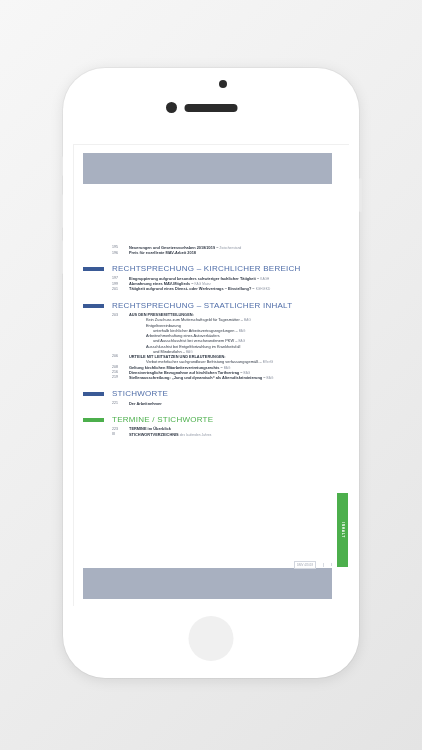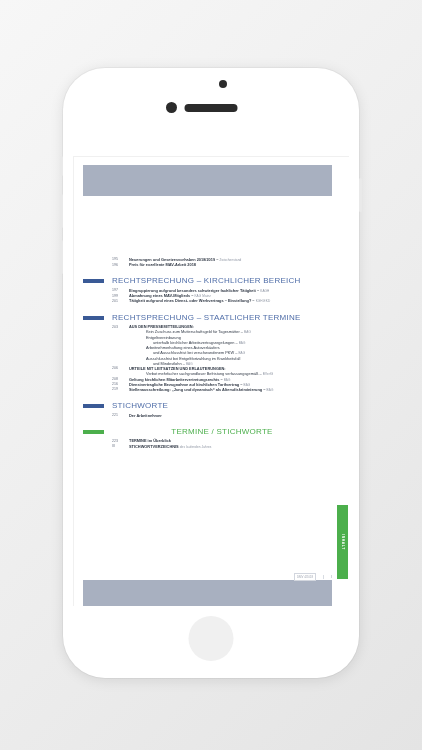--- a/index.html
+++ b/index.html
@@ -80,21 +80,21 @@
     left: 10px;
     top: 72px;
     width: 276px;
     height: 466px;
     background: #ffffff;
     overflow: hidden;
   }
   #page {
     position: absolute;
     left: 0;
-    top: 16px;
+    top: 4px;
     width: 280px;
     height: 466px;
     background: #ffffff;
     border: 1px solid #f0f0f0;
     box-sizing: border-box;
   }
   .band {
     position: absolute;
     left: 9px;
     width: 249px;
@@ -176,21 +176,21 @@
     height: 4px;
   }
   .section h2 {
     margin: 0;
     font-size: 8px;
     font-weight: normal;
     letter-spacing: 0.25px;
   }
   .section.blue  h2 { color: #4f6da8; }
   .section.blue  .marker { background: #3a5a96; }
-  .section.green h2 { color: #4caf4c; text-align: center; }
+  .section.green h2 { color: #4caf4c; }
   .section.green .marker { background: #4caf4c; }
 
   #footer {
     position: absolute;
     left: 0;
     bottom: 40px;
     width: 276px;
     padding: 0 18px;
     box-sizing: border-box;
     display: flex;
@@ -255,21 +255,21 @@
           <div class="toc-entry">
             <span class="pg">199</span>
             <span class="txt">Abmahnung eines MAV-Mitglieds – <span class="suffix">KAG Mainz</span></span>
           </div>
           <div class="toc-entry">
             <span class="pg">201</span>
             <span class="txt">Tätigkeit aufgrund eines Dienst- oder Werkvertrags – Einstellung? – <span class="suffix">KGH.EKD</span></span>
           </div>
           <div class="section blue">
             <span class="marker"></span>
-            <h2>RECHTSPRECHUNG – STAATLICHER TERMINE</h2>
+            <h2>RECHTSPRECHUNG – STAATLICHER INHALT</h2>
           </div>
           <div class="toc-entry">
             <span class="pg">203</span>
             <span class="txt">AUS DEN PRESSEMITTEILUNGEN:</span>
           </div>
           <div class="toc-entry lvl1 sub">
             <span class="pg"></span>
             <span class="txt">Kein Zuschuss zum Mutterschaftsgeld für Tagesmütter – <span class="suffix">BAG</span></span>
           </div>
           <div class="toc-entry lvl1 sub">

